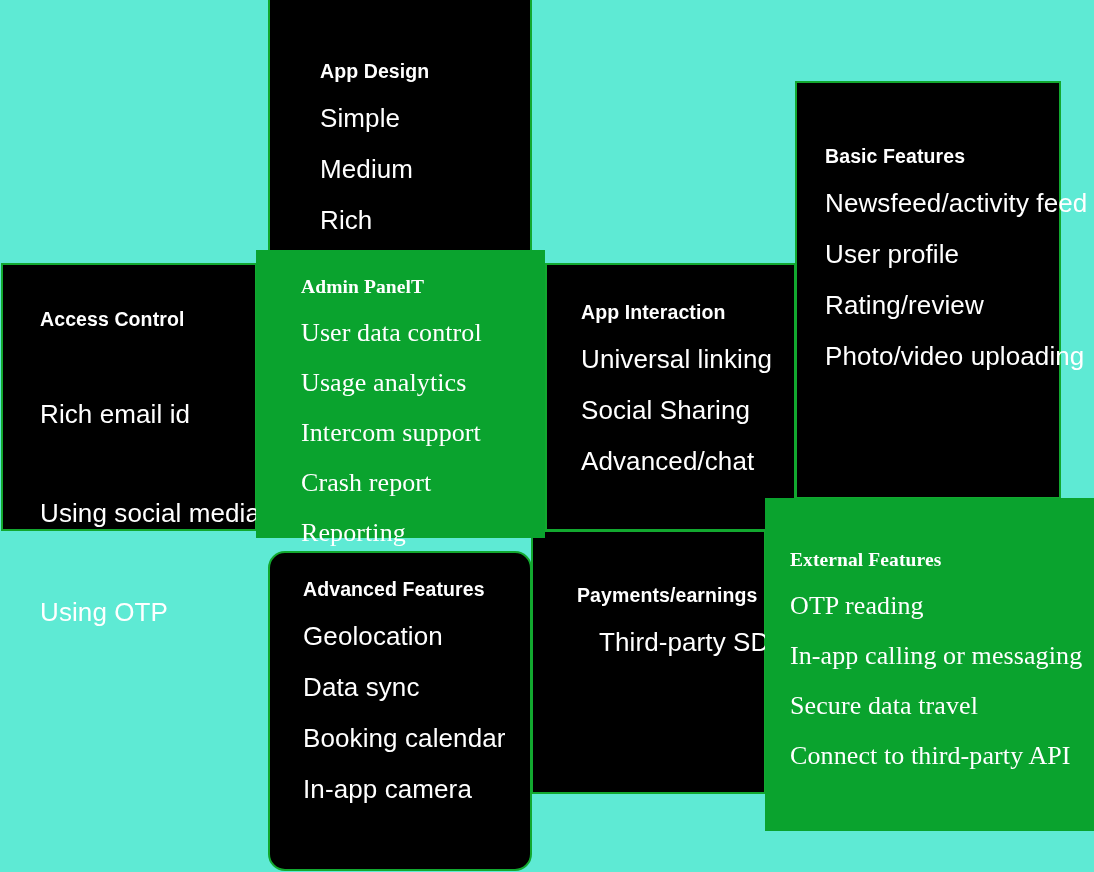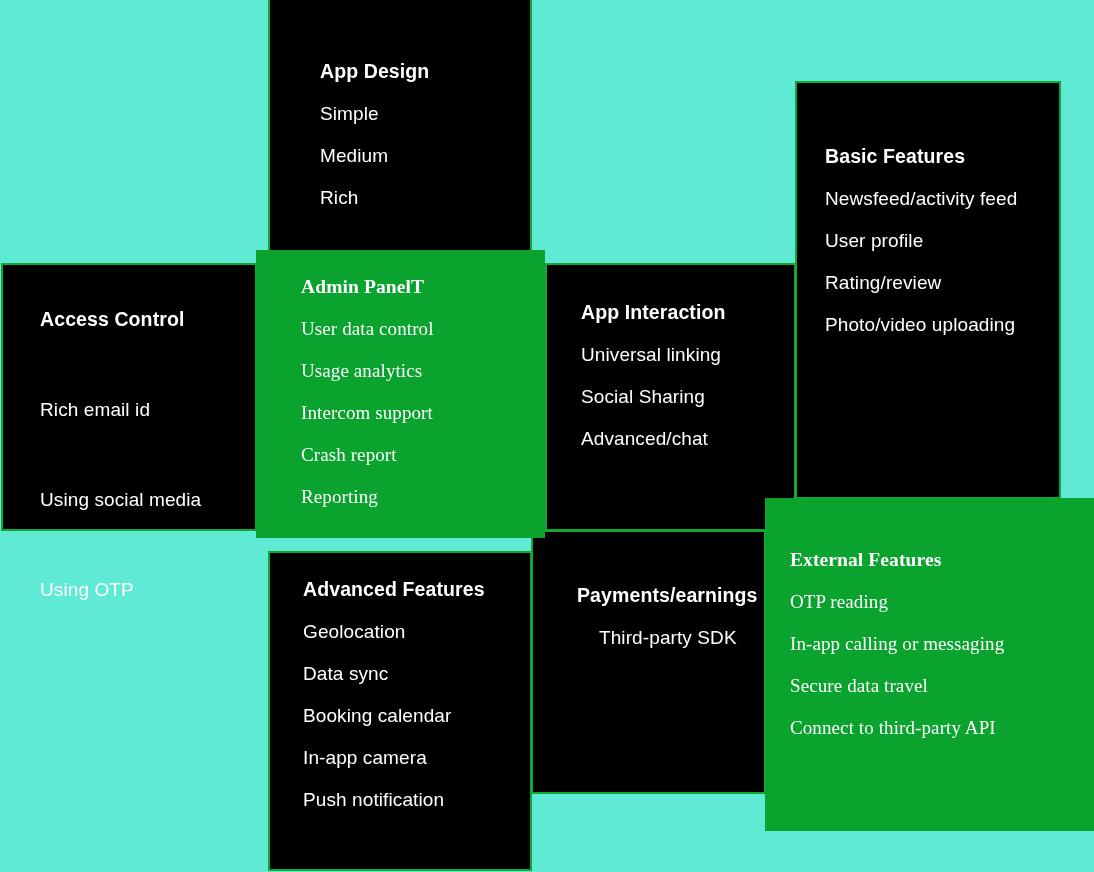--- a/index.html
+++ b/index.html
@@ -35,21 +35,21 @@
     color: #ffffff;
     font-weight: bold;
     font-size: 19.5px;
     letter-spacing: 0.1px;
     white-space: nowrap;
     margin-bottom: 20px;
   }
   .node-item {
     color: #ffffff;
     font-weight: normal;
-    font-size: 19px;
+    font-size: 26px;
     letter-spacing: 0.1px;
     white-space: nowrap;
     margin-bottom: 20px;
   }
   .node-item:last-child,
   .node-title:last-child {
     margin-bottom: 0;
   }
 
   
@@ -57,21 +57,21 @@
                            padding-left: 50px; justify-content: flex-start; padding-top: 60px; z-index: 2; }
   #node-access-control   { left: 1px;   top: 263px; width: 256px; height: 268px;
                            padding-left: 37px; justify-content: flex-start; padding-top: 43px; z-index: 1; gap: 48px; }
   #node-admin-panel      { left: 256px; top: 250px; width: 289px; height: 288px;
                            padding-left: 45px; justify-content: flex-start; padding-top: 26px; z-index: 5; }
   #node-app-interaction  { left: 545px; top: 263px; width: 251px; height: 268px;
                            padding-left: 34px; justify-content: flex-start; padding-top: 36px; z-index: 1; }
   #node-basic-features   { left: 795px; top: 81px;  width: 266px; height: 418px;
                            padding-left: 28px; justify-content: flex-start; padding-top: 62px; z-index: 2; }
   #node-advanced-features{ left: 268px; top: 551px; width: 264px; height: 320px;
-                           padding-left: 33px; justify-content: flex-start; padding-top: 25px; z-index: 2; }
+                           padding-left: 33px; justify-content: flex-start; padding-top: 25px; z-index: 2; border-radius: 17px; }
   #node-payments         { left: 531px; top: 530px; width: 235px; height: 264px;
                            padding-left: 44px; justify-content: flex-start; padding-top: 52px; z-index: 1; }
   #node-external-features{ left: 765px; top: 498px; width: 330px; height: 333px;
                            padding-left: 25px; justify-content: flex-start; padding-top: 51px; z-index: 6; }
 
   
   #node-payments .node-item { margin-left: 22px; }
 </style>
 </head>
 <body>
@@ -106,21 +106,20 @@
     <div class="node-item">Rating/review</div>
     <div class="node-item">Photo/video uploading</div>
   </div>
 
   <div class="node outlined" id="node-advanced-features">
     <div class="node-title">Advanced Features</div>
     <div class="node-item">Geolocation</div>
     <div class="node-item">Data sync</div>
     <div class="node-item">Booking calendar</div>
     <div class="node-item">In-app camera</div>
-    <div class="node-item">Push notification</div>
   </div>
 
   <div class="node outlined" id="node-payments">
     <div class="node-title">Payments/earnings</div>
     <div class="node-item">Third-party SDK</div>
   </div>
 
   <div class="node filled" id="node-admin-panel">
     <div class="node-title">Admin PanelT</div>
     <div class="node-item">User data control</div>

